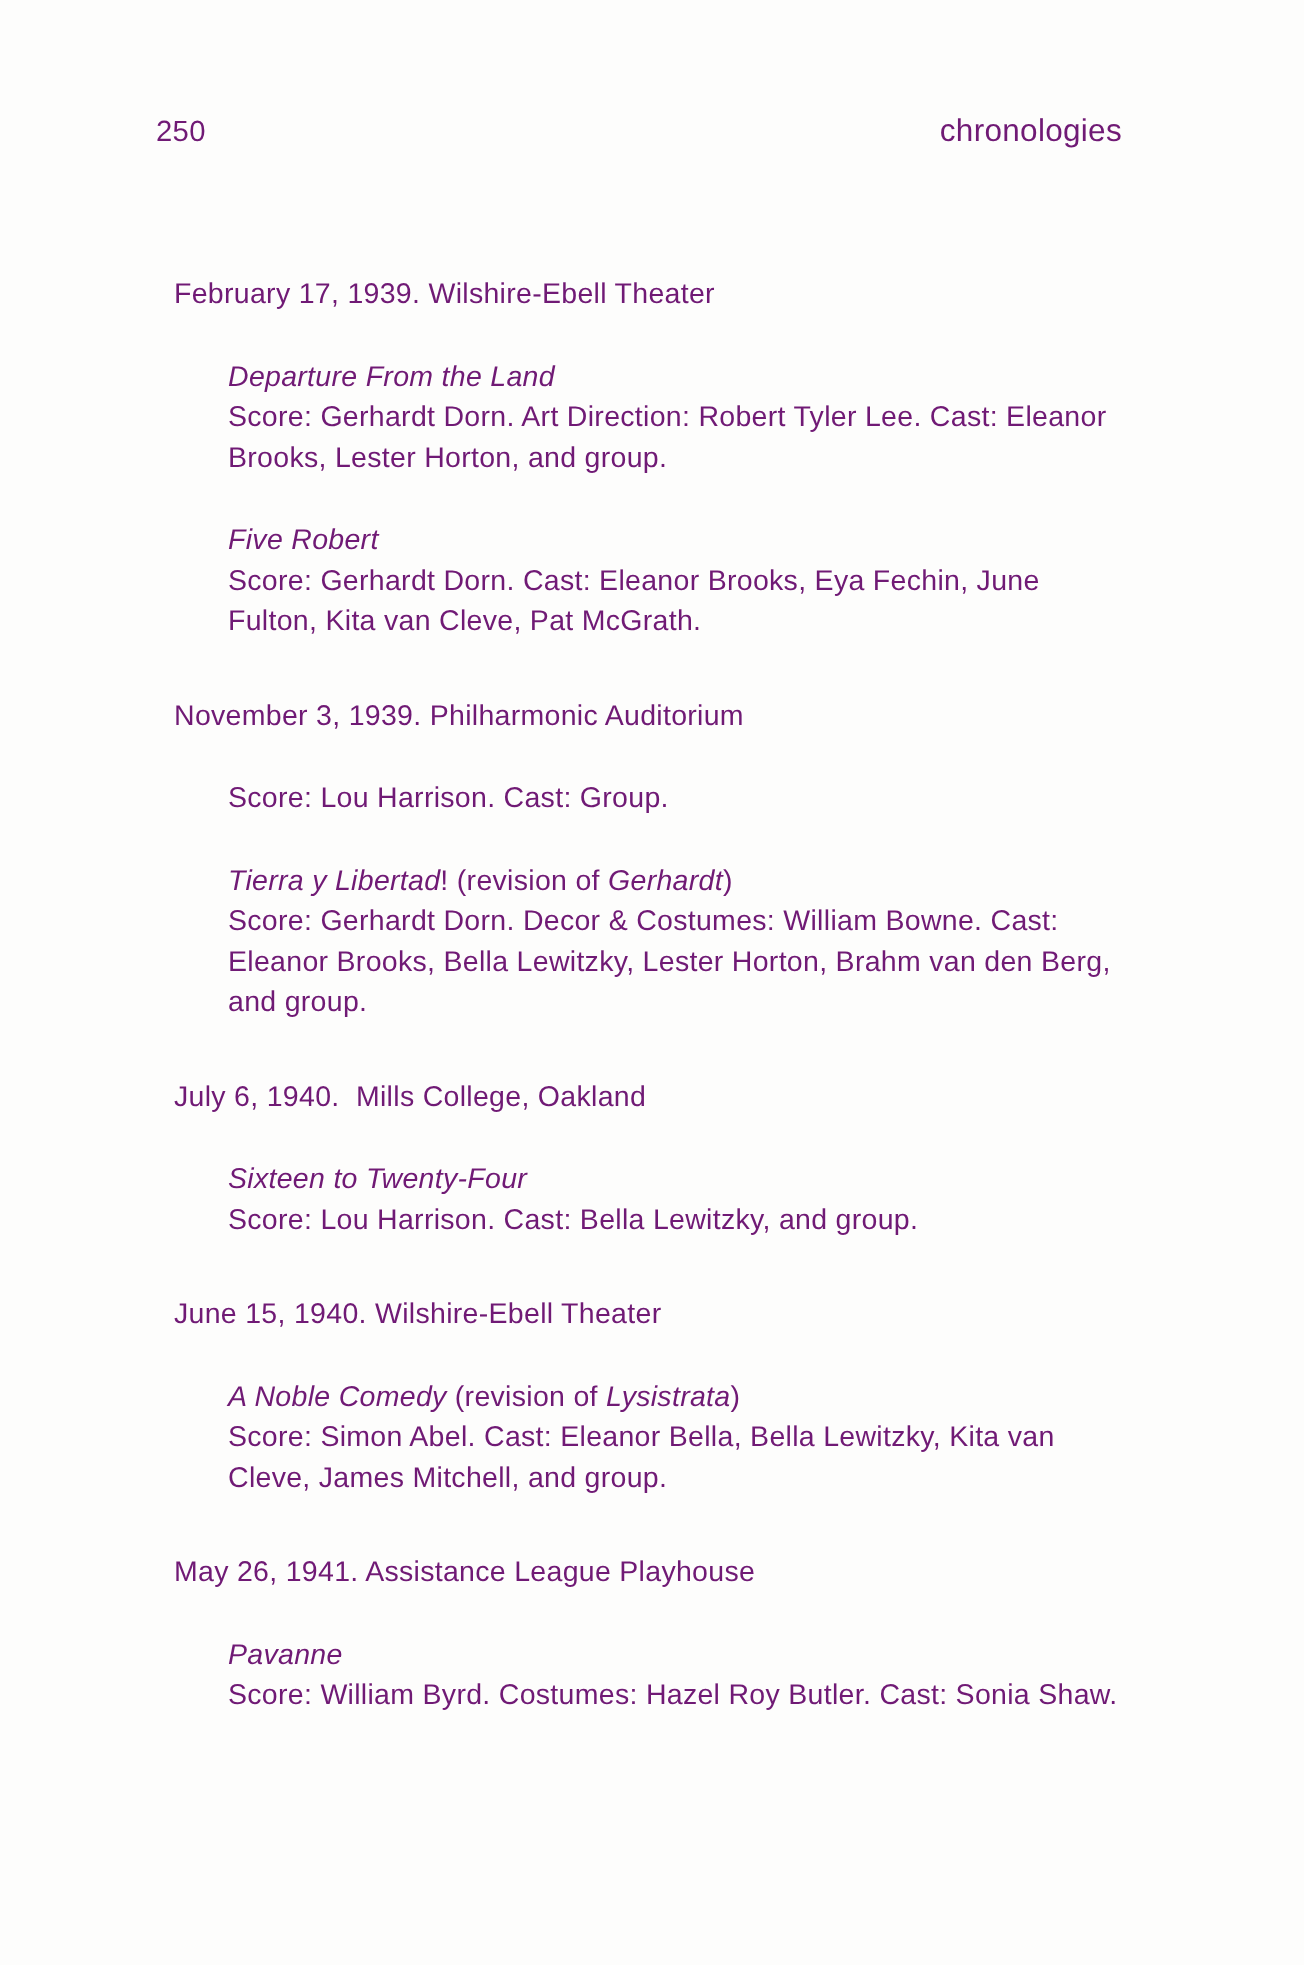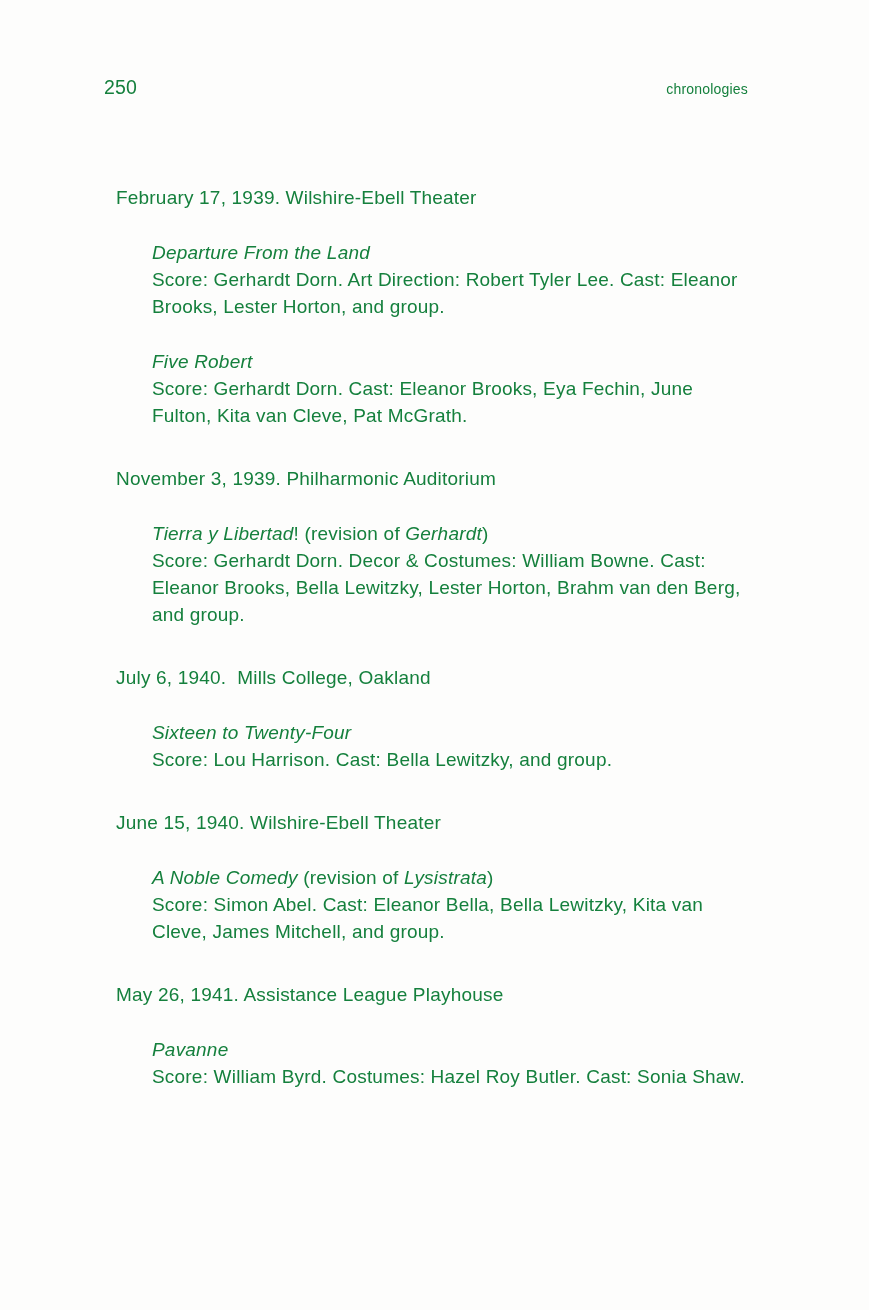--- a/index.html
+++ b/index.html
@@ -6,39 +6,39 @@
     margin: 0;
     padding: 0;
     background: #e8e8e8;
   }
   .page {
     position: relative;
     width: 869px;
     height: 1310px;
     margin: 0 auto;
     background: #fdfdfc;
-    color: #15803d;
+    color: #701a75;
     font-family: "Liberation Sans", "DejaVu Sans", sans-serif;
     font-size: 19px;
     line-height: 27px;
     letter-spacing: 0.2px;
     box-sizing: border-box;
     padding: 74px 121px 0 104px;
     overflow: hidden;
   }
   .page-header {
     display: flex;
     justify-content: space-between;
     align-items: baseline;
   }
   .page-number {
     font-size: 19.5px;
   }
   .running-head {
-    font-size: 14px;
+    font-size: 21px;
   }
   .content {
     margin-top: 81px;
   }
   .entry + .entry {
     margin-top: 36px;
   }
   .date-heading {
     margin: 12px;
     font-size: 19px;
@@ -78,20 +78,21 @@
           <div class="work-details">Score: Gerhardt Dorn. Art Direction: Robert Tyler Lee. Cast: Eleanor Brooks, Lester Horton, and group.</div>
         </div>
         <div class="work">
           <div class="work-title"><span class="it">Five Robert</span></div>
           <div class="work-details">Score: Gerhardt Dorn. Cast: Eleanor Brooks, Eya Fechin, June Fulton, Kita van Cleve, Pat McGrath.</div>
         </div>
       </div>
       <div class="entry">
         <h2 class="date-heading">November 3, 1939. Philharmonic Auditorium</h2>
         <div class="work">
+          <div class="work-details">Score: Lou Harrison. Cast: Group.</div>
         </div>
         <div class="work">
           <div class="work-title"><span class="it">Tierra y Libertad</span><span class="rm">! (revision of </span><span class="it">Gerhardt</span><span class="rm">)</span></div>
           <div class="work-details">Score: Gerhardt Dorn. Decor &amp; Costumes: William Bowne. Cast: Eleanor Brooks, Bella Lewitzky, Lester Horton, Brahm van den Berg, and group.</div>
         </div>
       </div>
       <div class="entry">
         <h2 class="date-heading">July 6, 1940.  Mills College, Oakland</h2>
         <div class="work">
           <div class="work-title"><span class="it">Sixteen to Twenty-Four</span></div>

